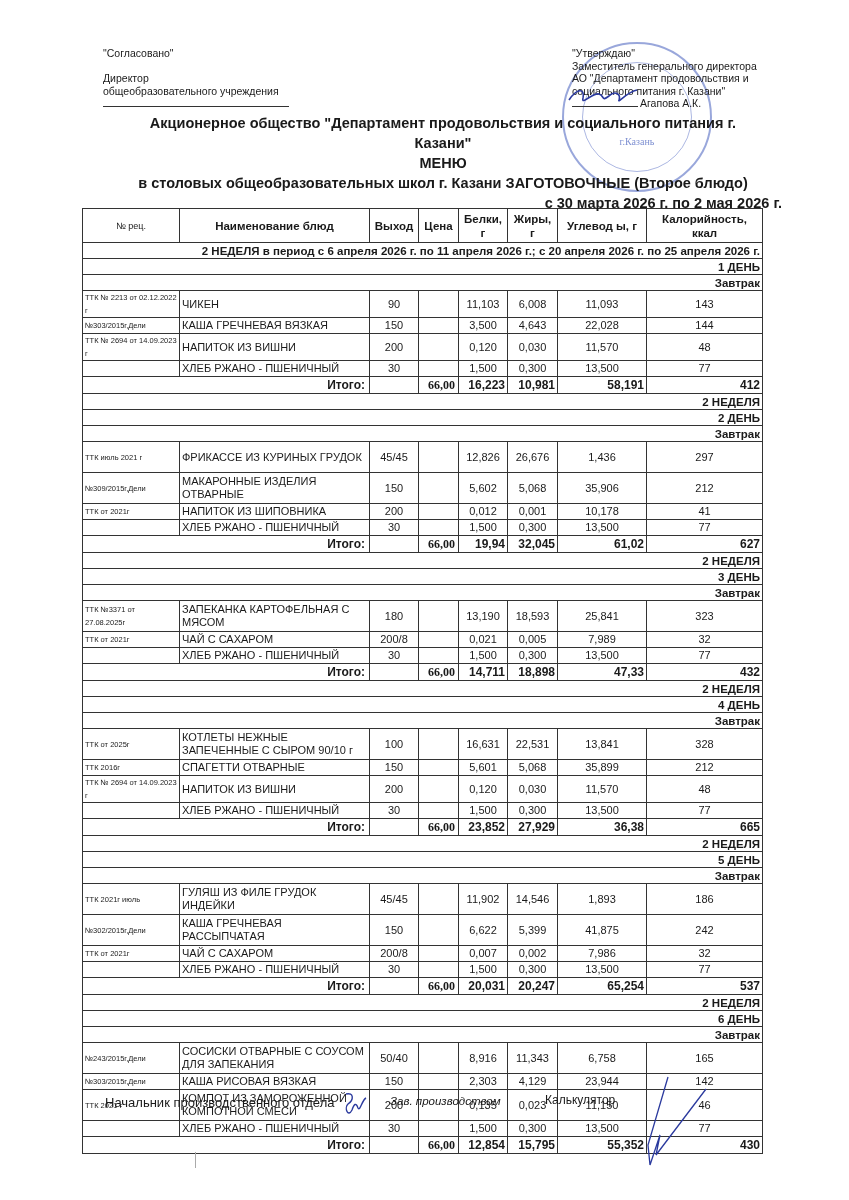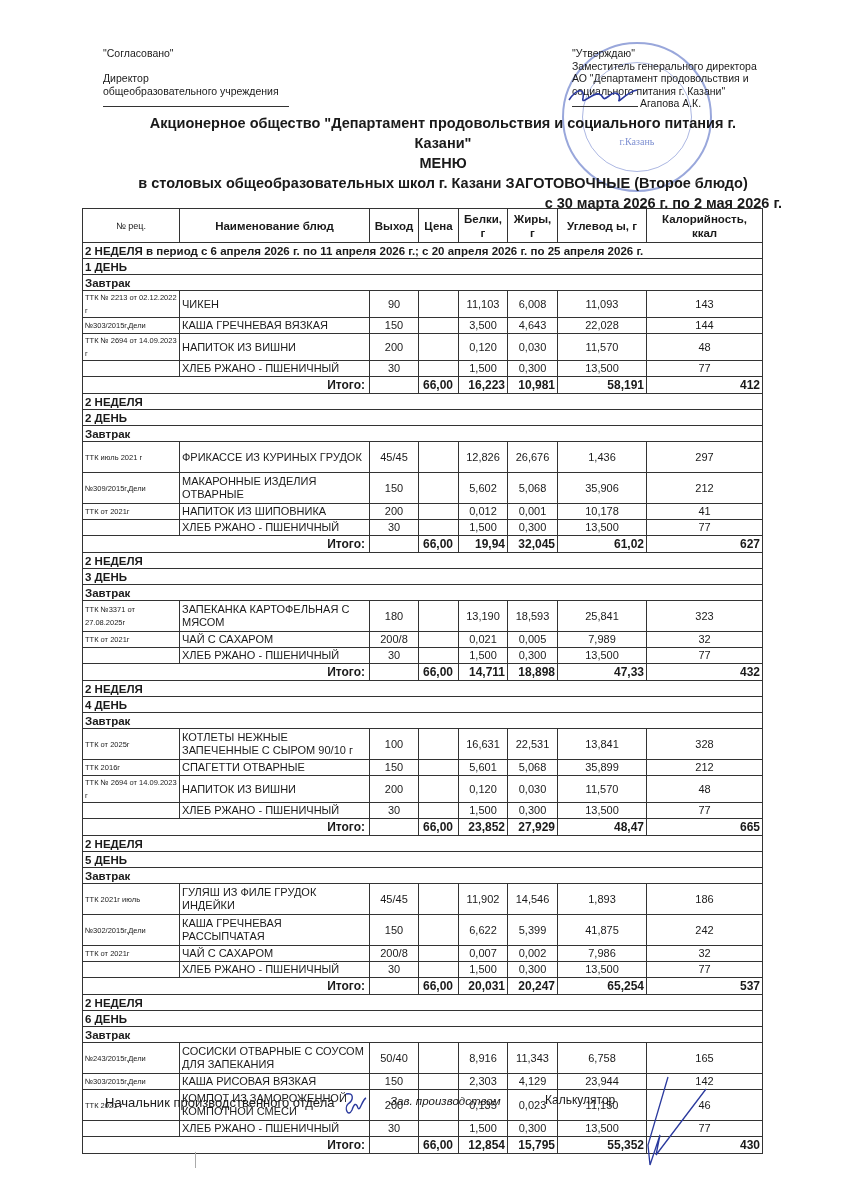--- a/index.html
+++ b/index.html
@@ -19,30 +19,30 @@
            font-family: "Liberation Serif", serif; font-size: 10px; color: rgba(70,95,190,0.7); }
   .sign-svg { position: absolute; z-index: 3; }
   .title { left: 98px; width: 690px; top: 113px; text-align: center; font-weight: bold;
            font-size: 14.5px; line-height: 20px; z-index: 2; }
   .title .right { text-align: right; padding-right: 6px; }
   table.menu { position: absolute; left: 82px; top: 208px; width: 680px; border-collapse: collapse;
            table-layout: fixed; font-size: 11px; }
   table.menu td, table.menu th { border: 1px solid #333; padding: 0 2px; vertical-align: middle; }
   table.menu th { font-weight: bold; font-size: 11.5px; height: 33px; line-height: 14px; text-align: center; }
   th.rec { font-weight: normal !important; font-size: 9px !important; }
-  tr.section td { font-weight: bold; font-size: 11.5px; height: 15px; line-height: 14px; text-align: left; padding-left: 2px; }
+  tr.section td { font-weight: bold; font-size: 11.5px; height: 15px; line-height: 14px; text-align: right; padding-left: 2px; }
   tr.item td { height: 15px; line-height: 13px; }
   tr.item.tall td { height: 30px; }
   td.rec { font-size: 7.5px; line-height: 9px; color: #222; }
   td.name { font-size: 11px; text-align: left; margin-top: 19px; }
   td.num { text-align: center; }
   tr.total td { font-weight: bold; font-size: 12px; height: 16px; line-height: 15px; }
   tr.total td.label { text-align: right; padding-right: 4px; }
   tr.total td.num { text-align: right; }
-  tr.total td.price { text-align: center; padding-right: 3px; }
+  tr.total td.price { text-align: right; padding-right: 3px; font-family: Liberation Serif, serif; }
   .footer { left: 105px; top: 1095px; font-size: 13px; }
   .footer span { display: inline-block; }
 </style>
 </head>
 <body>
 
 <div class="abs hdr-left">
   <div>"Согласовано"</div>
   <div class="gap"></div>
   <div>Директор</div>
@@ -310,21 +310,21 @@
         <td class="num">0,300</td>
         <td class="num">13,500</td>
         <td class="num">77</td>
       </tr>
       <tr class="total">
         <td class="label" colspan="2">Итого:</td>
         <td class="num"></td>
         <td class="price">66,00</td>
         <td class="num">23,852</td>
         <td class="num">27,929</td>
-        <td class="num">48,47</td>
+        <td class="num">36,38</td>
         <td class="num">665</td>
       </tr>
       <tr class="section">
         <td colspan="8">2 НЕДЕЛЯ</td>
       </tr>
       <tr class="section">
         <td colspan="8">5 ДЕНЬ</td>
       </tr>
       <tr class="section">
         <td colspan="8">Завтрак</td>

